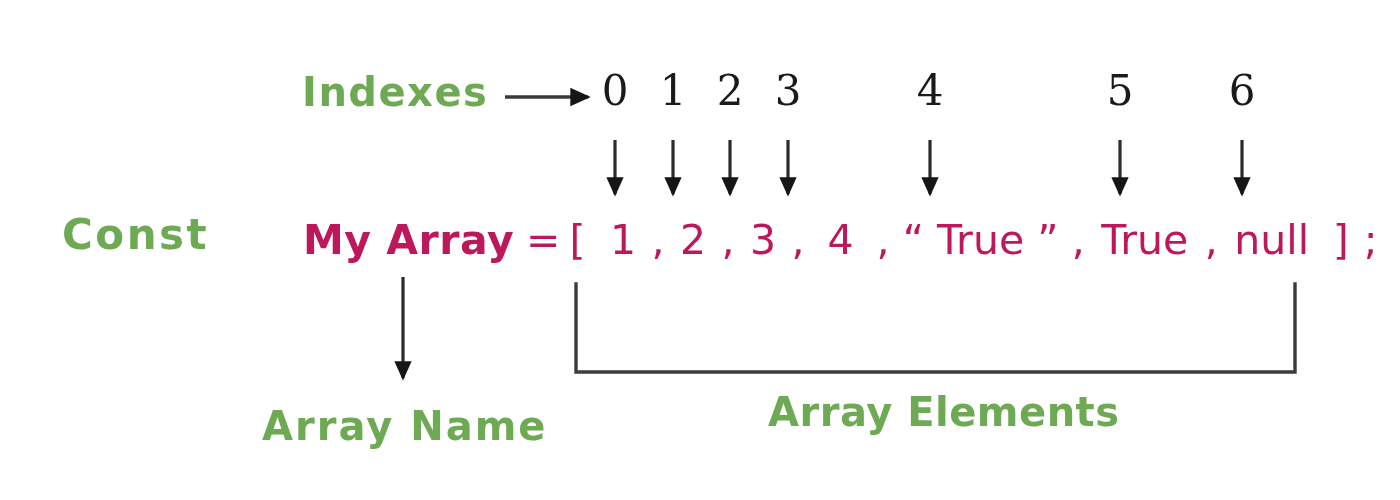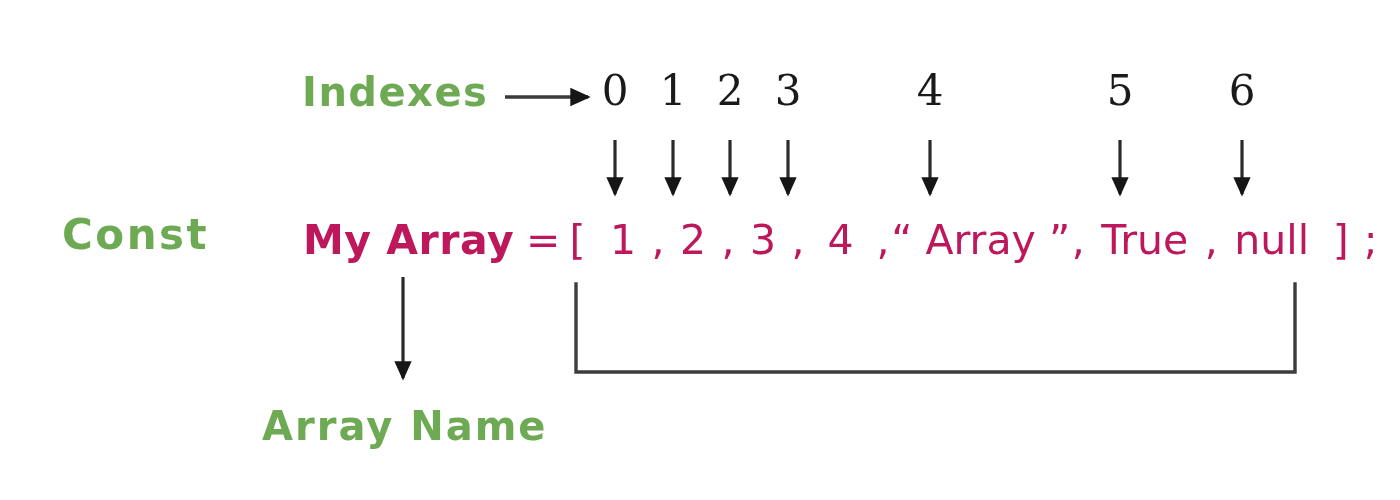--- a/index.html
+++ b/index.html
@@ -112,20 +112,21 @@
 <body>
 
 <div id="stage">
 
   <div class="green-label" id="indexes-label">Indexes</div>
 
   <div class="green-label" id="const-label">Const</div>
 
   <div class="green-label" id="array-name-label">Array Name</div>
 
+  <div class="green-label" id="array-elements-label">Array Elements</div>
 
   <div class="index-digit" style="left:595px;">0</div>
   <div class="index-digit" style="left:653px;">1</div>
   <div class="index-digit" style="left:710px;">2</div>
   <div class="index-digit" style="left:768px;">3</div>
   <div class="index-digit" style="left:910px;">4</div>
   <div class="index-digit" style="left:1100px;">5</div>
   <div class="index-digit" style="left:1222px;">6</div>
 
   <div id="code-line">
@@ -138,21 +139,21 @@
 
     <span class="code-rest code-tok tok-2">2</span>
     <span class="code-rest">,</span>
 
     <span class="code-rest code-tok tok-3">3</span>
     <span class="code-rest">,</span>
 
     <span class="code-rest code-tok tok-4">4</span>
     <span class="code-rest">,</span>
 
-    <span class="code-rest code-tok tok-hello">“ Array ”</span>
+    <span class="code-rest code-tok tok-hello">“ True ”</span>
     <span class="code-rest">,</span>
 
     <span class="code-rest code-tok tok-true">True</span>
     <span class="code-rest">,</span>
 
     <span class="code-rest code-tok tok-null">null</span>
 
     <span class="code-rest sp-br" style="padding-left:7px;">]</span>
     <span class="code-rest" style="padding-left:6px;">;</span>
   </div>

